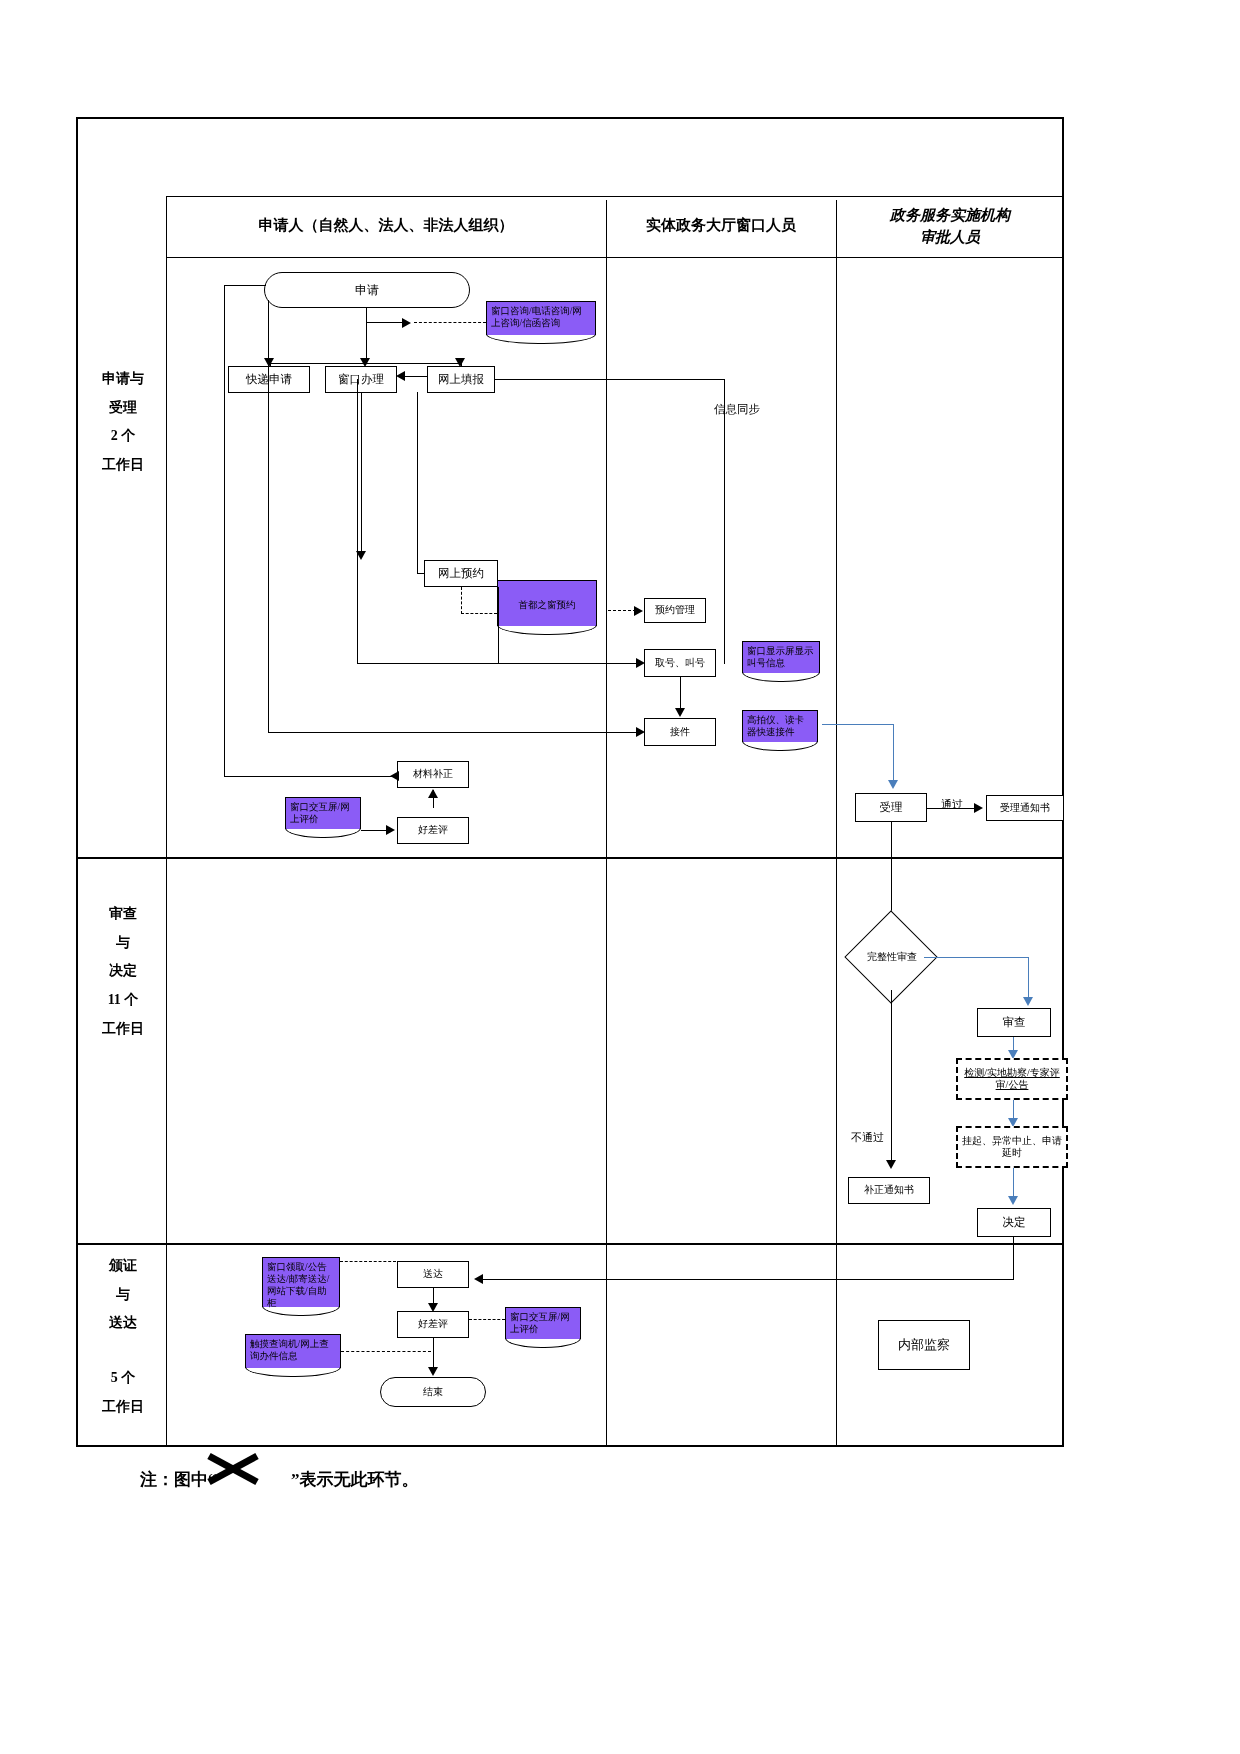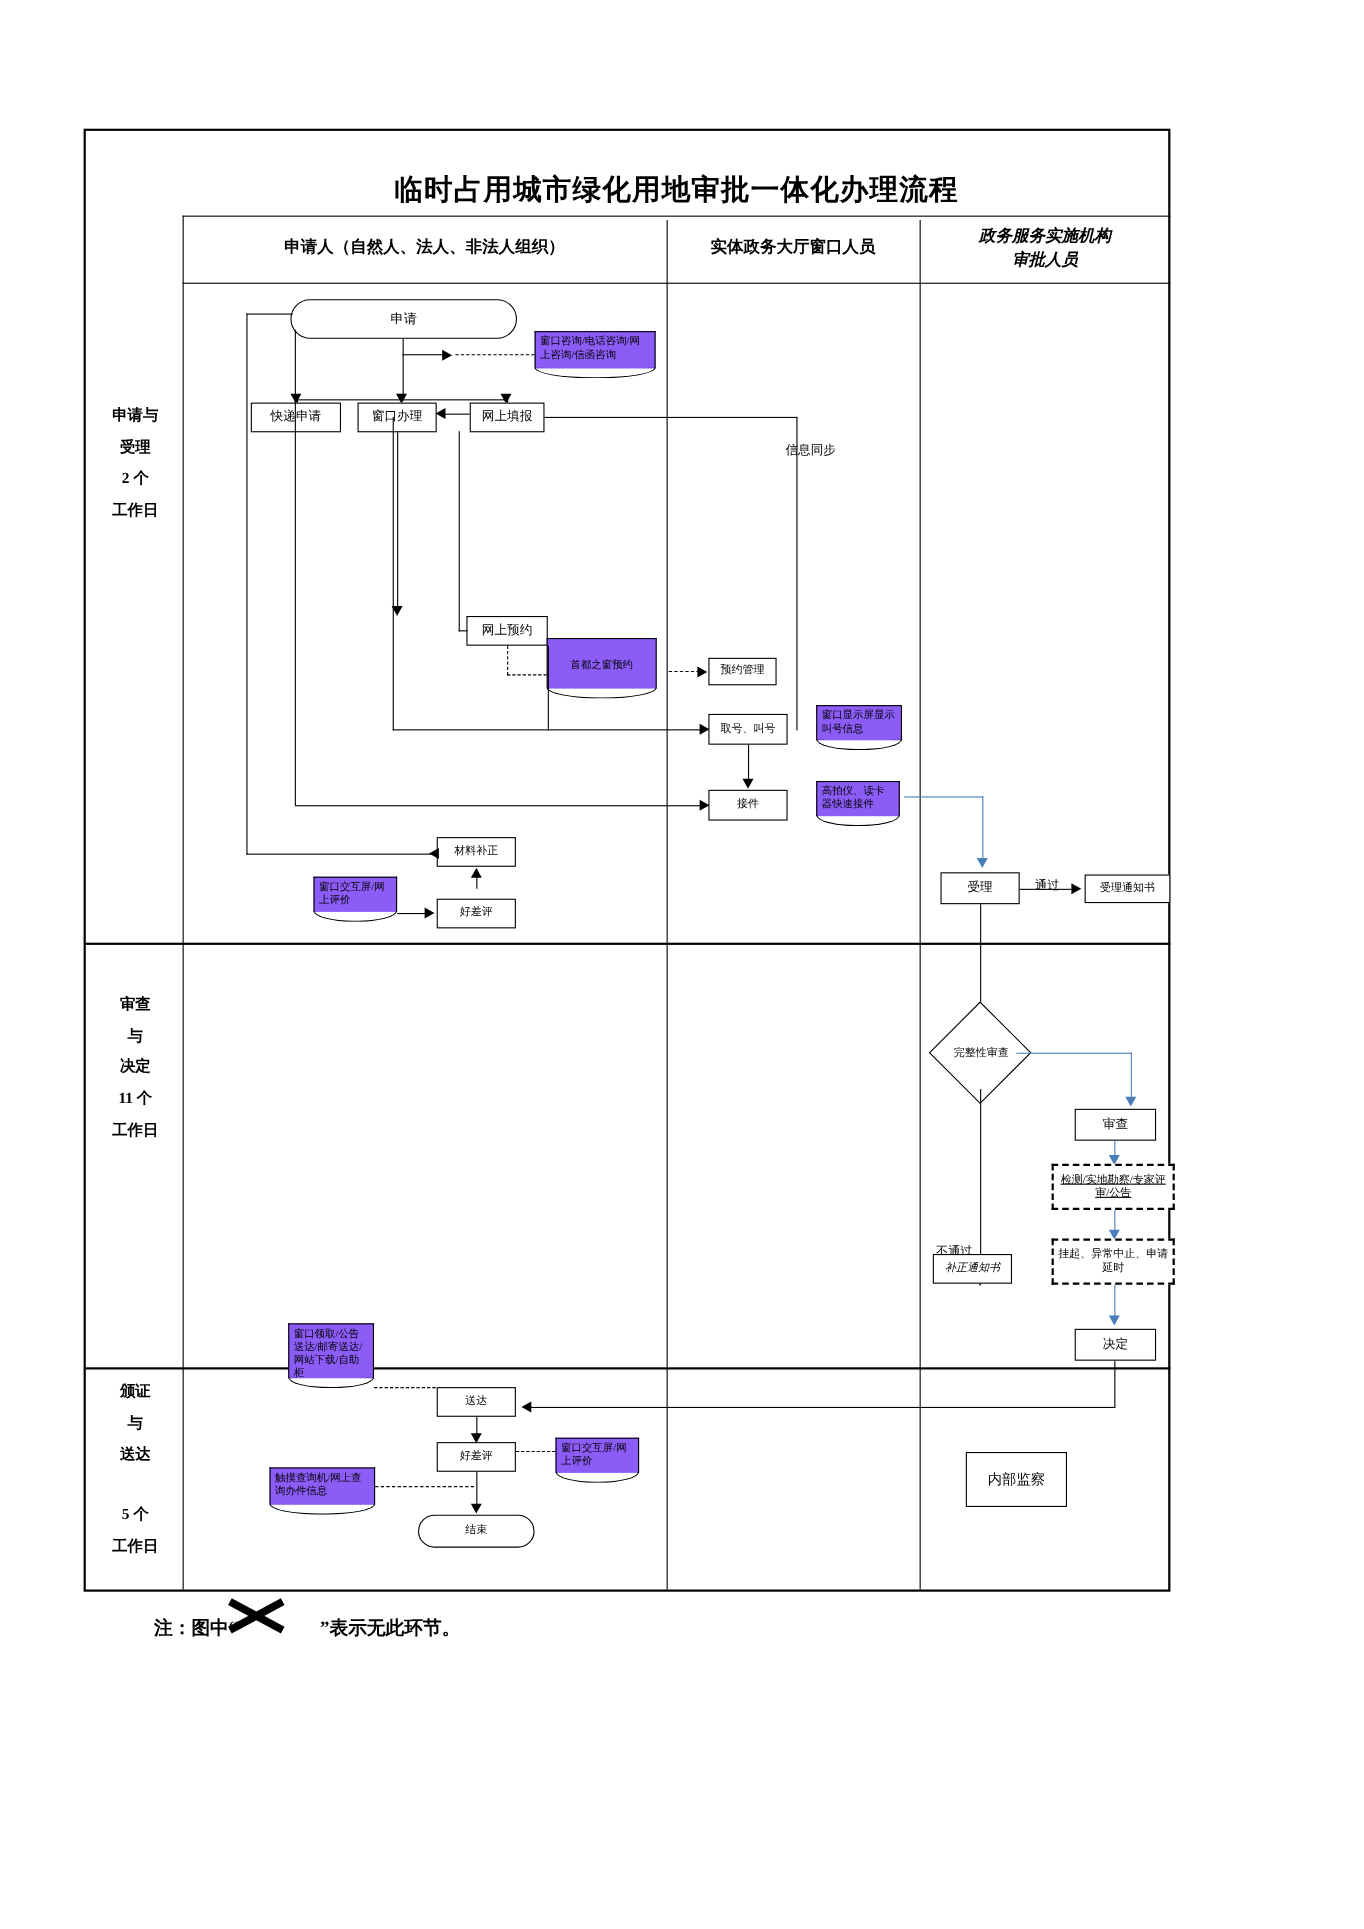--- a/index.html
+++ b/index.html
@@ -147,21 +147,20 @@
     width:56px;height:34px;
   }
 </style>
 </head>
 <body>
 
 <div id="page">
 
   <div class="frame"></div>
 
-  <div class="title">临时占用城市绿化用地审批一体化办理流程</div>
 
   <div class="ln hline" style="left:166px;top:196px;width:898px;"></div>
 
   <div class="colhead" style="left:166px;top:215px;width:440px;">申请人（自然人、法人、非法人组织）</div>
   <div class="colhead" style="left:606px;top:215px;width:230px;">实体政务大厅窗口人员</div>
   <div class="colhead" style="left:836px;top:205px;width:228px;font-style:italic;">
     <div>政务服务实施机构</div>
     <div>审批人员</div>
   </div>
 
@@ -305,29 +304,29 @@
   <div class="arrow arr-down blue" style="left:1008px;top:1118px;"></div>
   <div class="node dashdot small" style="left:956px;top:1126px;width:112px;height:42px;">挂起、异常中止、申请延时</div>
 
   <div class="conn blue v" style="left:1013px;top:1168px;height:32px;"></div>
   <div class="arrow arr-down blue" style="left:1008px;top:1196px;"></div>
   <div class="node" style="left:977px;top:1208px;width:74px;height:29px;">决定</div>
 
   <div class="conn v" style="left:891px;top:990px;height:172px;"></div>
   <div class="freelbl" style="left:851px;top:1130px;font-size:11px;">不通过</div>
   <div class="arrow arr-down" style="left:886px;top:1160px;"></div>
-  <div class="node small" style="left:848px;top:1140px;width:72px;height:27px;font-style:italic;">补正通知书</div>
+  <div class="node small" style="left:848px;top:1177px;width:82px;height:27px;">补正通知书</div>
 
   <div class="conn v" style="left:1013px;top:1237px;height:43px;"></div>
   <div class="conn h" style="left:481px;top:1279px;width:533px;"></div>
   <div class="arrow arr-left" style="left:474px;top:1274px;"></div>
 
   <div class="node small" style="left:397px;top:1261px;width:72px;height:27px;">送达</div>
 
-  <div class="note" style="left:262px;top:1203px;width:78px;height:50px;">窗口领取/公告送达/邮寄送达/网站下载/自助柜</div>
+  <div class="note" style="left:262px;top:1257px;width:78px;height:50px;">窗口领取/公告送达/邮寄送达/网站下载/自助柜</div>
   <div class="dash h" style="left:340px;top:1261px;width:56px;"></div>
 
   <div class="conn v" style="left:433px;top:1288px;height:19px;"></div>
   <div class="arrow arr-down" style="left:428px;top:1303px;"></div>
   <div class="node small" style="left:397px;top:1311px;width:72px;height:27px;">好差评</div>
 
   <div class="note" style="left:505px;top:1307px;width:76px;height:32px;">窗口交互屏/网上评价</div>
   <div class="dash h" style="left:469px;top:1319px;width:36px;"></div>
 
   <div class="note" style="left:245px;top:1334px;width:96px;height:34px;">触摸查询机/网上查询办件信息</div>

